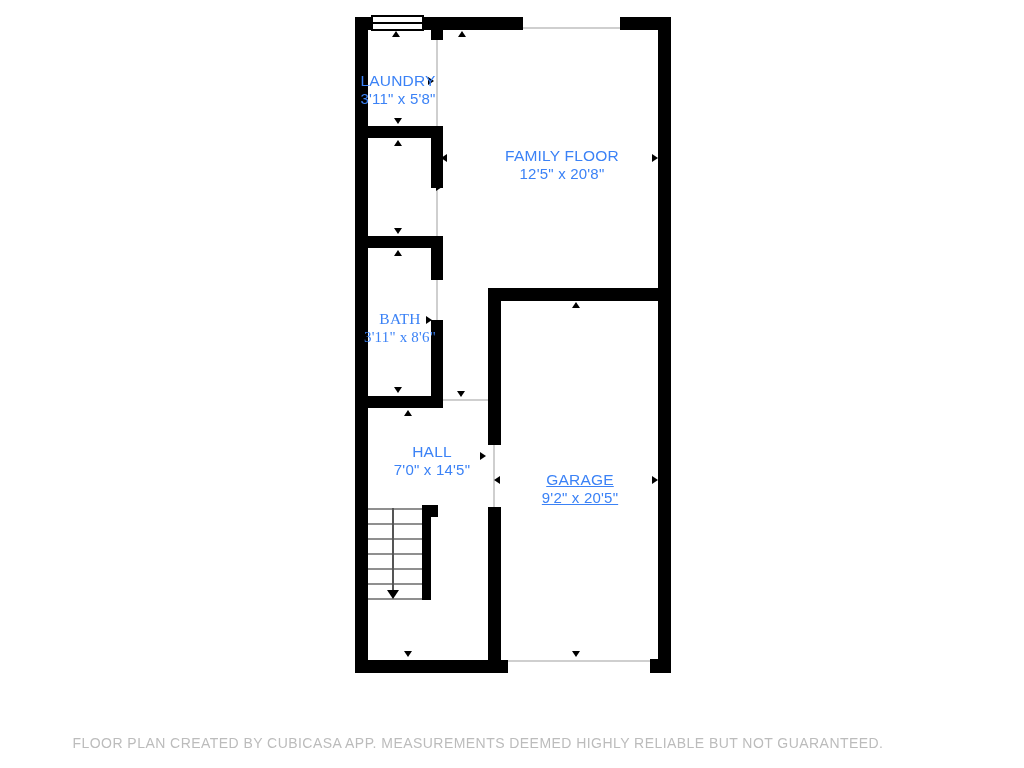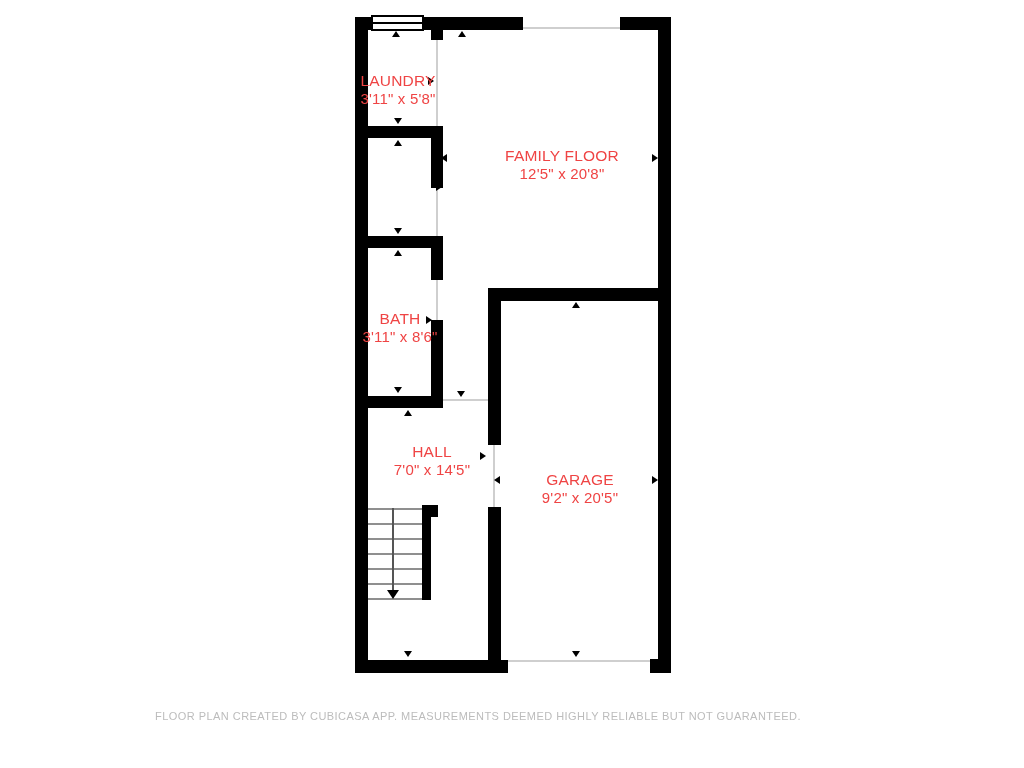--- a/index.html
+++ b/index.html
@@ -1,32 +1,32 @@
 <!DOCTYPE html>
 <html><head>
 <meta charset="utf-8">
 <style>
   html,body{margin:0;padding:0;background:#fff;}
   #stage{position:relative;width:1024px;height:768px;background:#fff;overflow:hidden;
          font-family:"Liberation Sans",sans-serif;}
   .wall{position:absolute;background:#000;}
   .opening{position:absolute;background:#cfcfcf;}
-  .room-label{position:absolute;width:170px;text-align:center;color:#ef4444;
+  .room-label{position:absolute;width:170px;text-align:center;color:#3b82f6;
               font-size:15.5px;line-height:18px;letter-spacing:.2px;}
   .room-label .dim{font-size:15px;}
   .tread{position:absolute;background:#8f8f8f;height:1.5px;}
   .tri{position:absolute;width:0;height:0;}
   .tri-up{border-left:4px solid transparent;border-right:4px solid transparent;border-bottom:6px solid #000;}
   .tri-down{border-left:4px solid transparent;border-right:4px solid transparent;border-top:6px solid #000;}
   .tri-left{border-top:4px solid transparent;border-bottom:4px solid transparent;border-right:6px solid #000;}
   .tri-right{border-top:4px solid transparent;border-bottom:4px solid transparent;border-left:6px solid #000;}
   .window{position:absolute;background:#fff;border:2px solid #000;box-sizing:border-box;}
   .window .pane{position:absolute;left:0;right:0;top:50%;height:1.5px;background:#000;margin-top:-1px;}
-  #footer{position:absolute;left:0;top:710px;width:956px;text-align:center;
-          color:#bcbcbc;font-size:11px;letter-spacing:.45px;}
+  #footer{position:absolute;left:0;top:735px;width:956px;text-align:center;
+          color:#bcbcbc;font-size:14px;letter-spacing:.45px;}
 </style>
 </head>
 <body>
 
 <div id="stage">
 
   <div class="wall" style="left:355px;top:17px;width:13px;height:655px;"></div>
   <div class="wall" style="left:658px;top:17px;width:13px;height:655px;"></div>
   <div class="wall" style="left:355px;top:17px;width:168px;height:13px;"></div>
   <div class="wall" style="left:620px;top:17px;width:51px;height:13px;"></div>
@@ -96,32 +96,32 @@
   <div class="tri tri-right" style="left:652px;top:154px;"></div>
   <div class="tri tri-left" style="left:356px;top:452px;"></div>
   <div class="tri tri-right" style="left:480px;top:452px;"></div>
   <div class="tri tri-left" style="left:494px;top:476px;"></div>
   <div class="tri tri-right" style="left:652px;top:476px;"></div>
 
   <div class="room-label" style="left:313px;top:72px;">
     <div>LAUNDRY</div>
     <div class="dim">3'11" x 5'8"</div>
   </div>
-  <div class="room-label" style="left:315px;top:310px;">
+  <div class="room-label" style="left:315px;top:310px;font-family:Liberation Serif, serif;">
     <div>BATH</div>
     <div class="dim">3'11" x 8'6"</div>
   </div>
   <div class="room-label" style="left:477px;top:147px;">
     <div>FAMILY FLOOR</div>
     <div class="dim">12'5" x 20'8"</div>
   </div>
   <div class="room-label" style="left:347px;top:443px;text-align:center;">
     <div>HALL</div>
     <div class="dim">7'0" x 14'5"</div>
   </div>
-  <div class="room-label" style="left:495px;top:471px;">
+  <div class="room-label" style="left:495px;top:471px;text-decoration:underline;">
     <div>GARAGE</div>
     <div class="dim">9'2" x 20'5"</div>
   </div>
 
   <div id="footer">FLOOR PLAN CREATED BY CUBICASA APP. MEASUREMENTS DEEMED HIGHLY RELIABLE BUT NOT GUARANTEED.</div>
 
 </div>
 
 </body></html>

